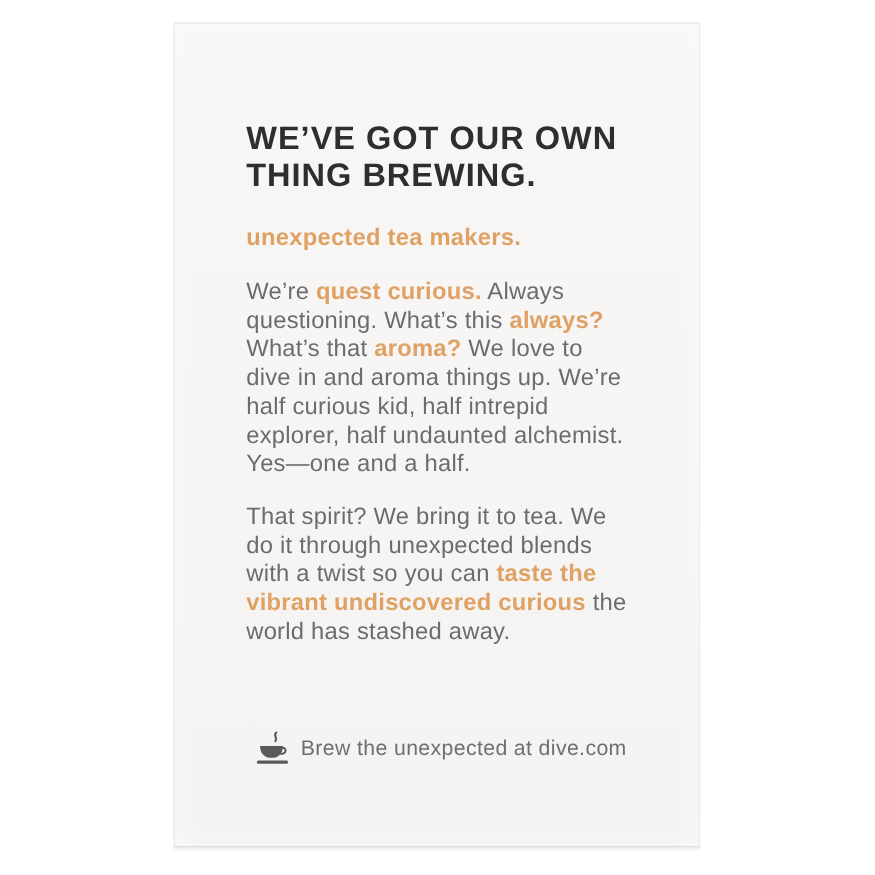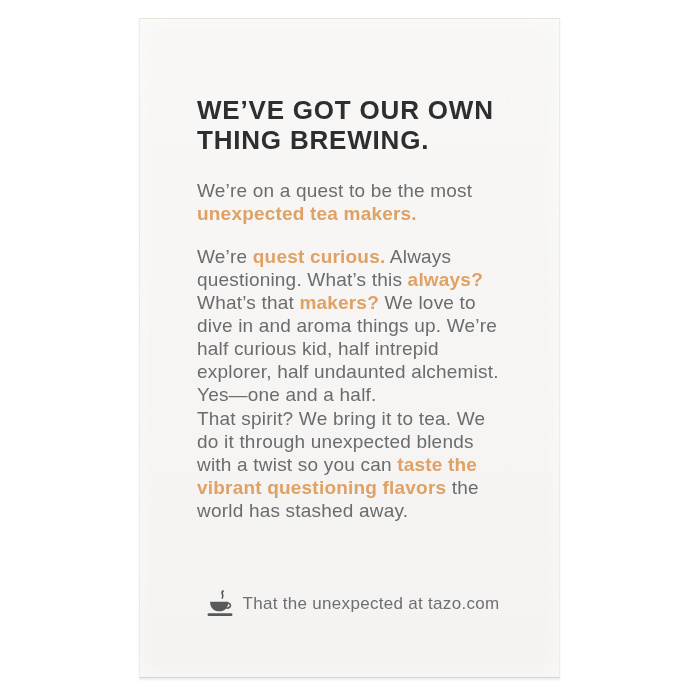--- a/index.html
+++ b/index.html
@@ -45,21 +45,21 @@
   }
   .para {
     margin: 20px 0 0 0;
     font-size: 19px;
     line-height: 23px;
     letter-spacing: 0.2px;
     color: var(--body, #6b6c6e);
     white-space: pre-line;
   }
   .para.first { margin-top: 24px; }
-  .para.last  { margin-top: 1px; }
+  .para.last  { margin-top: 19px; }
   .para .accent {
     color: var(--accent, #dfa164);
     font-weight: 700;
     text-align: center;
   }
   .footer {
     margin-top: 66px;
     display: flex;
     align-items: center;
     justify-content: center;
@@ -78,45 +78,44 @@
 </style>
 </head>
 <body>
 
 <div class="stage">
   <div class="panel">
 
     <h1 class="headline">WE’VE GOT OUR OWN
 THING BREWING.</h1>
 
-    <p class="para first"><span>We’re on a quest to be the most
-</span><span class="accent">unexpected tea makers.</span></p>
+    <p class="para first"><span class="accent">unexpected tea makers.</span></p>
 
     <p class="para"><span>We’re </span><span class="accent">quest curious.</span><span> Always
 questioning. What’s this </span><span class="accent">always?</span><span>
-What’s that </span><span class="accent">makers?</span><span> We love to
+What’s that </span><span class="accent">aroma?</span><span> We love to
 dive in and aroma things up. We’re
 half curious kid, half intrepid
 explorer, half undaunted alchemist.
 Yes—one and a half.</span></p>
 
     <p class="para last"><span>That spirit? We bring it to tea. We
 do it through unexpected blends
 with a twist so you can </span><span class="accent">taste the
-vibrant questioning flavors</span><span> the
+vibrant undiscovered curious</span><span> the
 world has stashed away.</span></p>
 
     <div class="footer">
       <span class="cup">
         <svg viewBox="0 0 34 38" xmlns="http://www.w3.org/2000/svg" aria-hidden="true">
           <g stroke="#58595b" fill="none" stroke-linecap="round">
             <path d="M21 2 c -4 3 2 5 -1 9" stroke-width="2.2"></path>
             <path d="M27.5 18 c 4.5 0 4.5 6 -1.5 6.5" stroke-width="2"></path>
             <path d="M2.5 33 h 29" stroke-width="3.6"></path>
           </g>
           <path d="M4 16 H 28 C 28 24 23 28.5 16 28.5 C 9 28.5 4 24 4 16 Z" fill="#58595b"></path>
         </svg>
       </span>
-      <span>That the unexpected at tazo.com</span>
+      <span>Brew the unexpected at dive.com</span>
     </div>
 
   </div>
 </div>
 
 </body></html>

